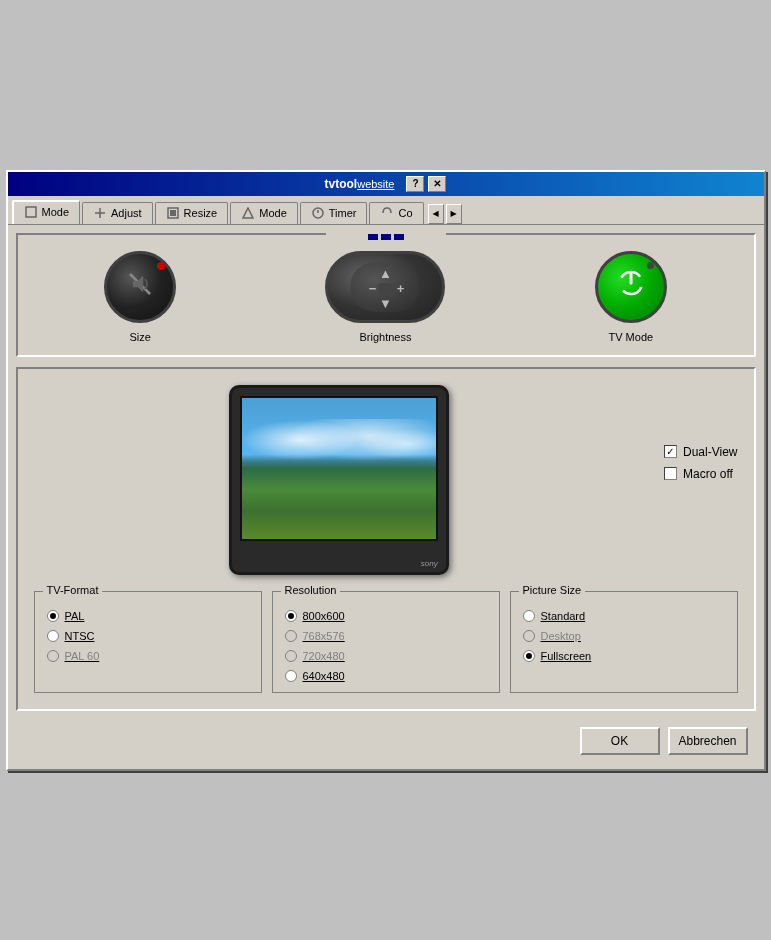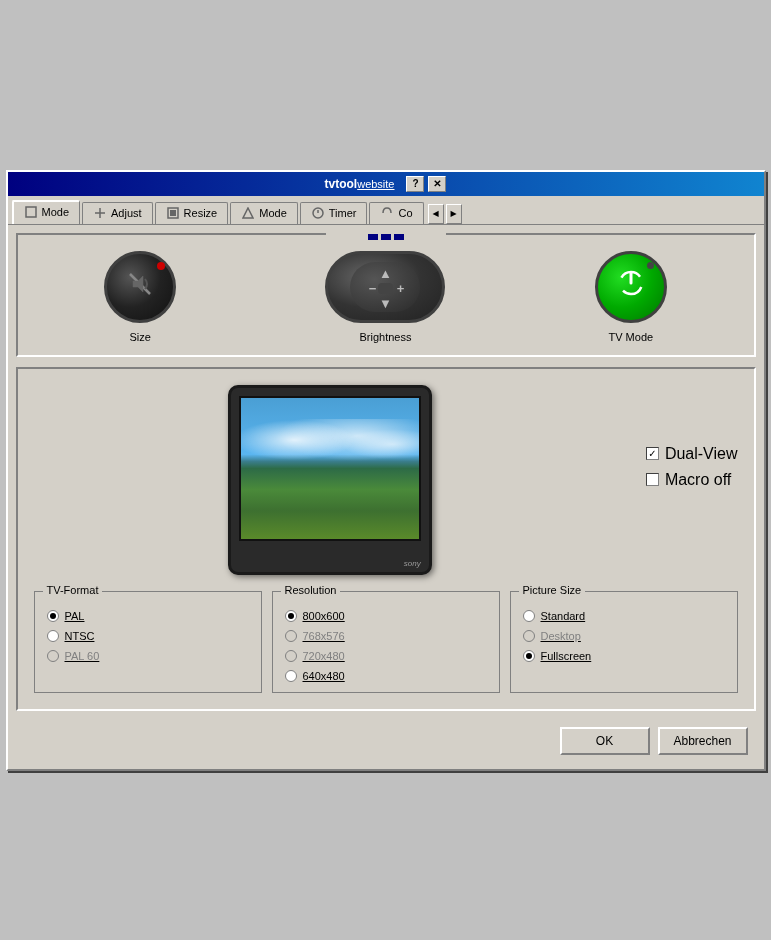--- a/index.html
+++ b/index.html
@@ -262,21 +262,21 @@
 
     .main-panel-content {
       display: flex;
       align-items: flex-start;
       gap: 20px;
       margin-bottom: 16px;
     }
 
     
     .tv-monitor {
-      width: 204px;
+      width: 220px;
       height: 190px;
       background: #2a2a2a;
       border-radius: 10px;
       padding: 8px;
       border: 3px solid #1a1a1a;
       box-shadow: 2px 2px 6px rgba(0,0,0,0.5);
       position: relative;
       flex-shrink: 0;
       margin: 0 auto;
     }
@@ -332,21 +332,21 @@
       background: white;
       border: 1px solid #808080;
       border-top-color: #404040;
       border-left-color: #404040;
       display: flex;
       align-items: center;
       justify-content: center;
       font-size: 10px;
     }
     .checkbox-label {
-      font-size: 16px;
+      font-size: 12px;
     }
 
     
     .radio-groups {
       display: flex;
       gap: 10px;
       text-decoration: underline;
     }
     .radio-group {
       border: 1px solid #808080;
@@ -401,21 +401,21 @@
     }
 
     
     .bottom-buttons {
       display: flex;
       justify-content: flex-end;
       gap: 8px;
       padding: 6px 8px;
     }
     .btn {
-      width: 90px;
+      width: 80px;
       height: 28px;
       background: #d4d0c8;
       border: 2px solid;
       border-top-color: #ffffff;
       border-left-color: #ffffff;
       border-bottom-color: #808080;
       border-right-color: #808080;
       cursor: pointer;
       font-size: 12px;
       display: flex;

